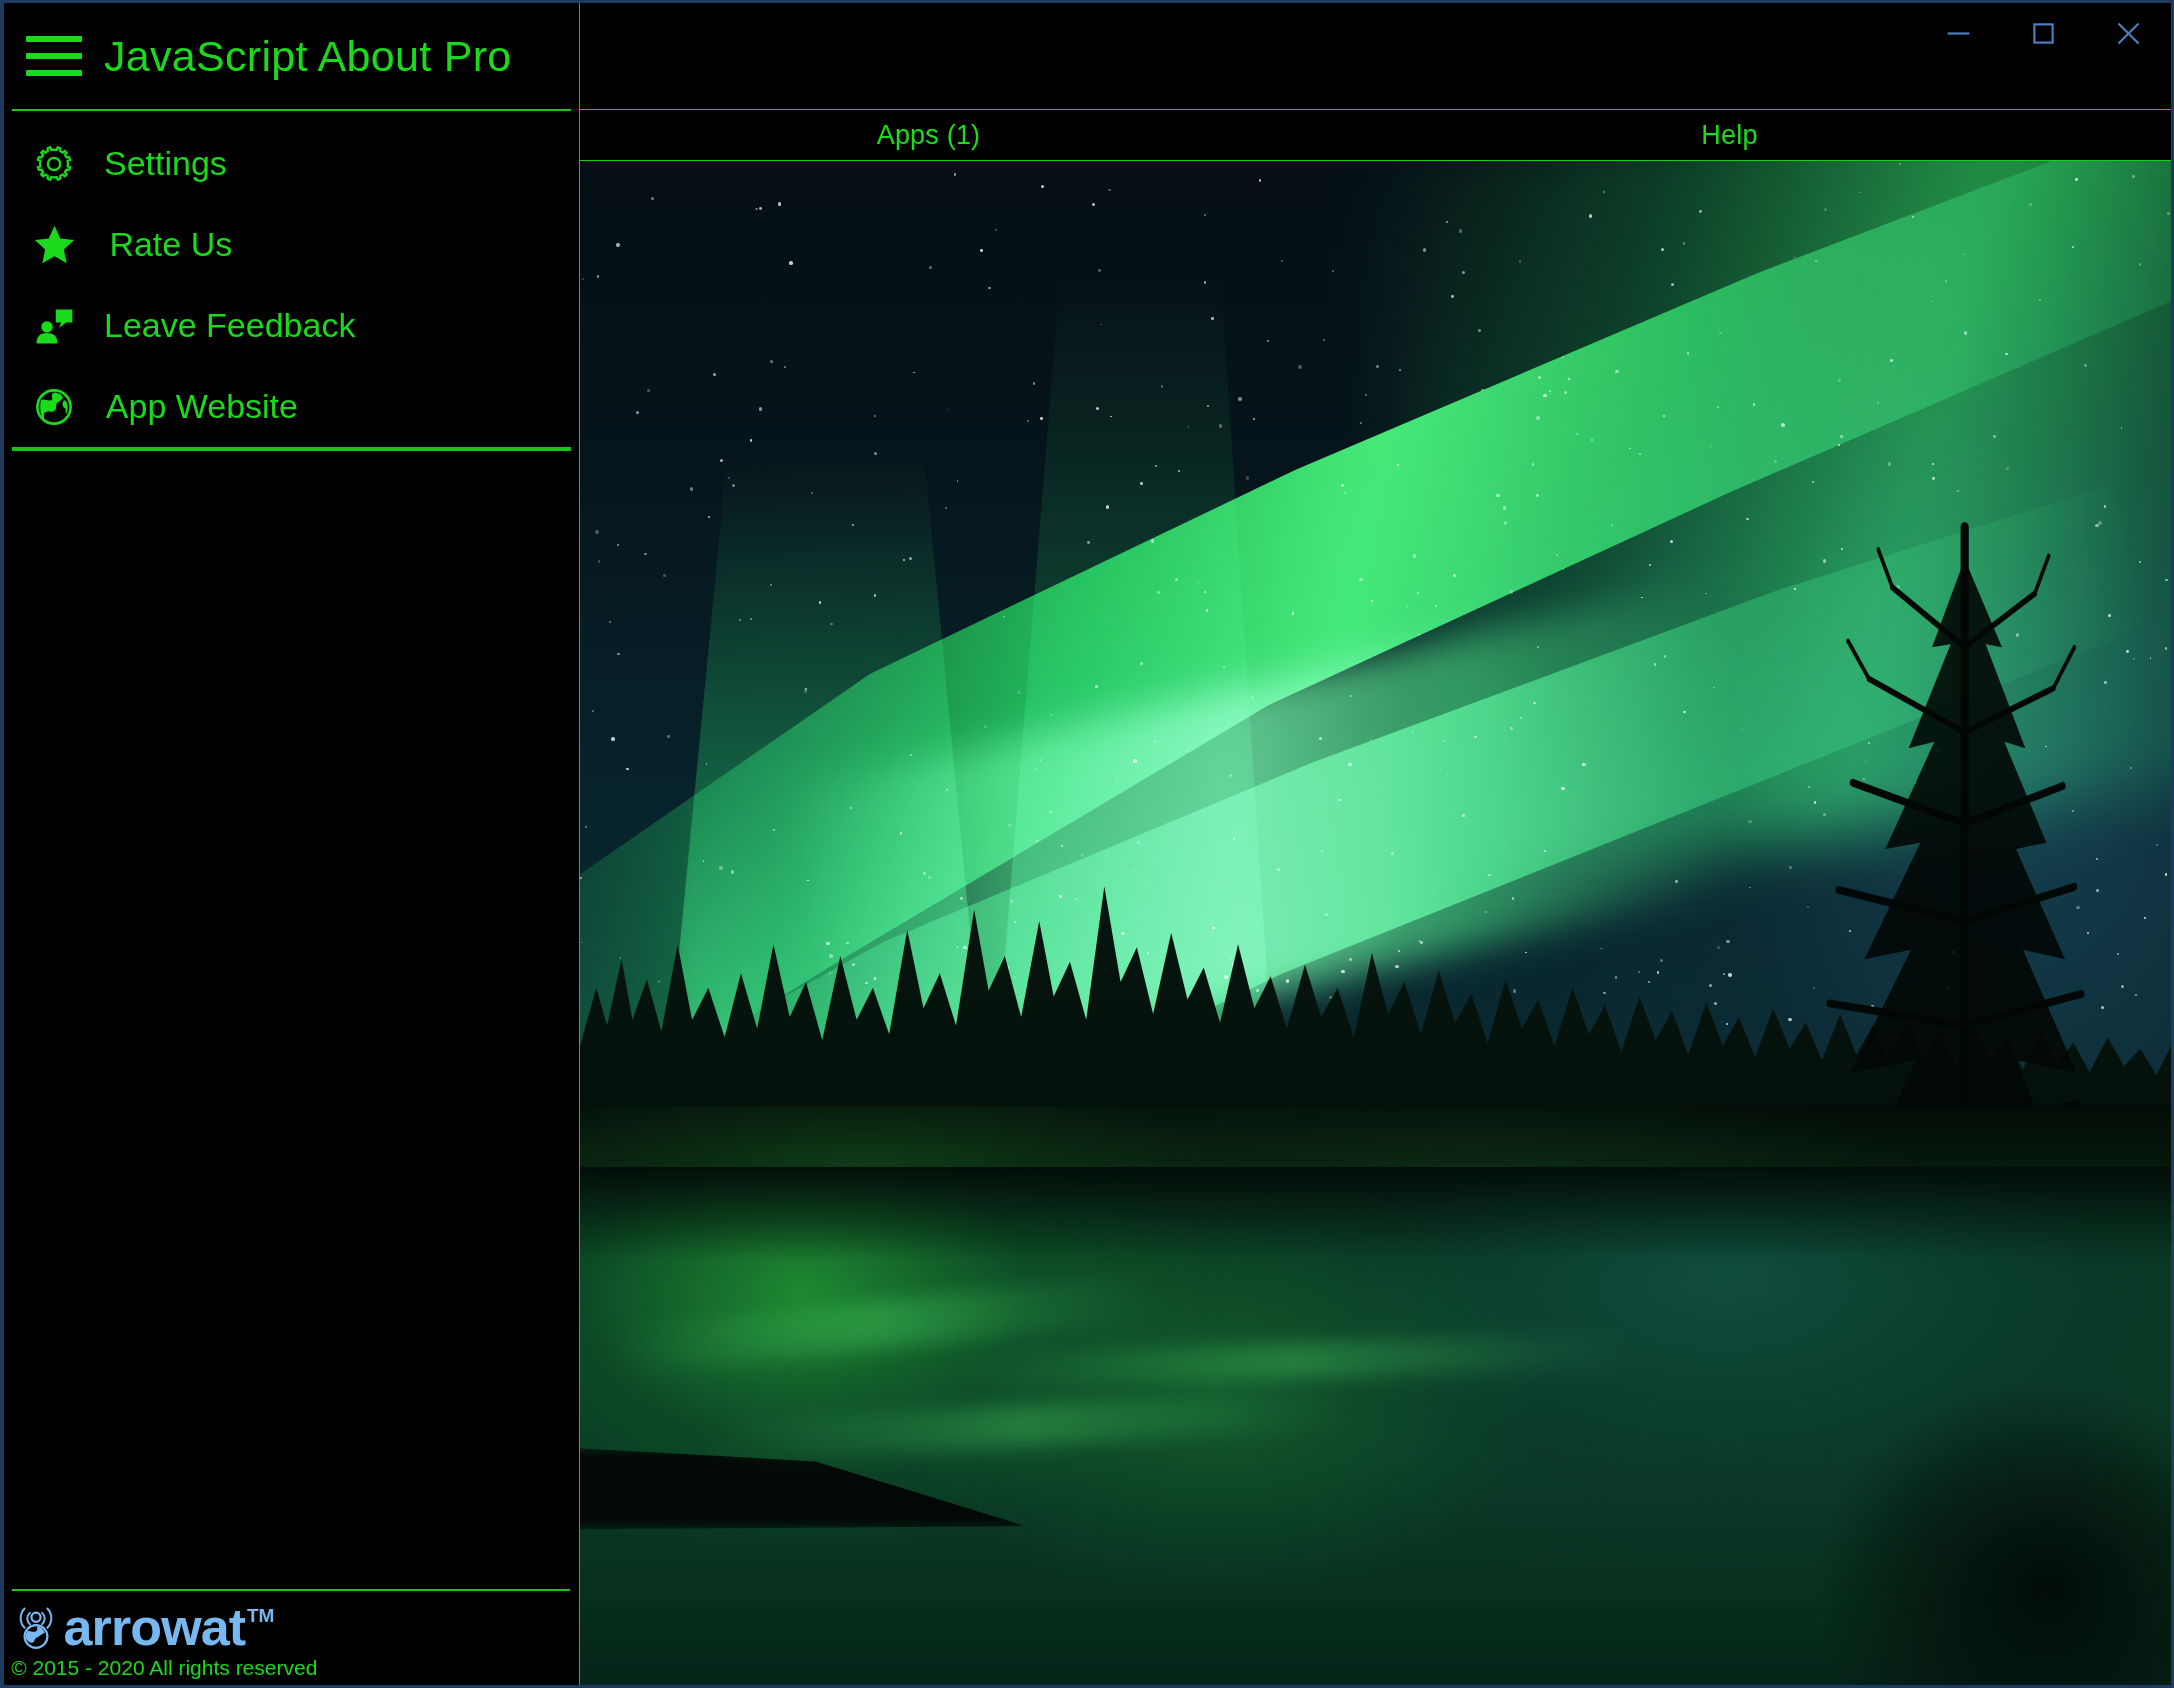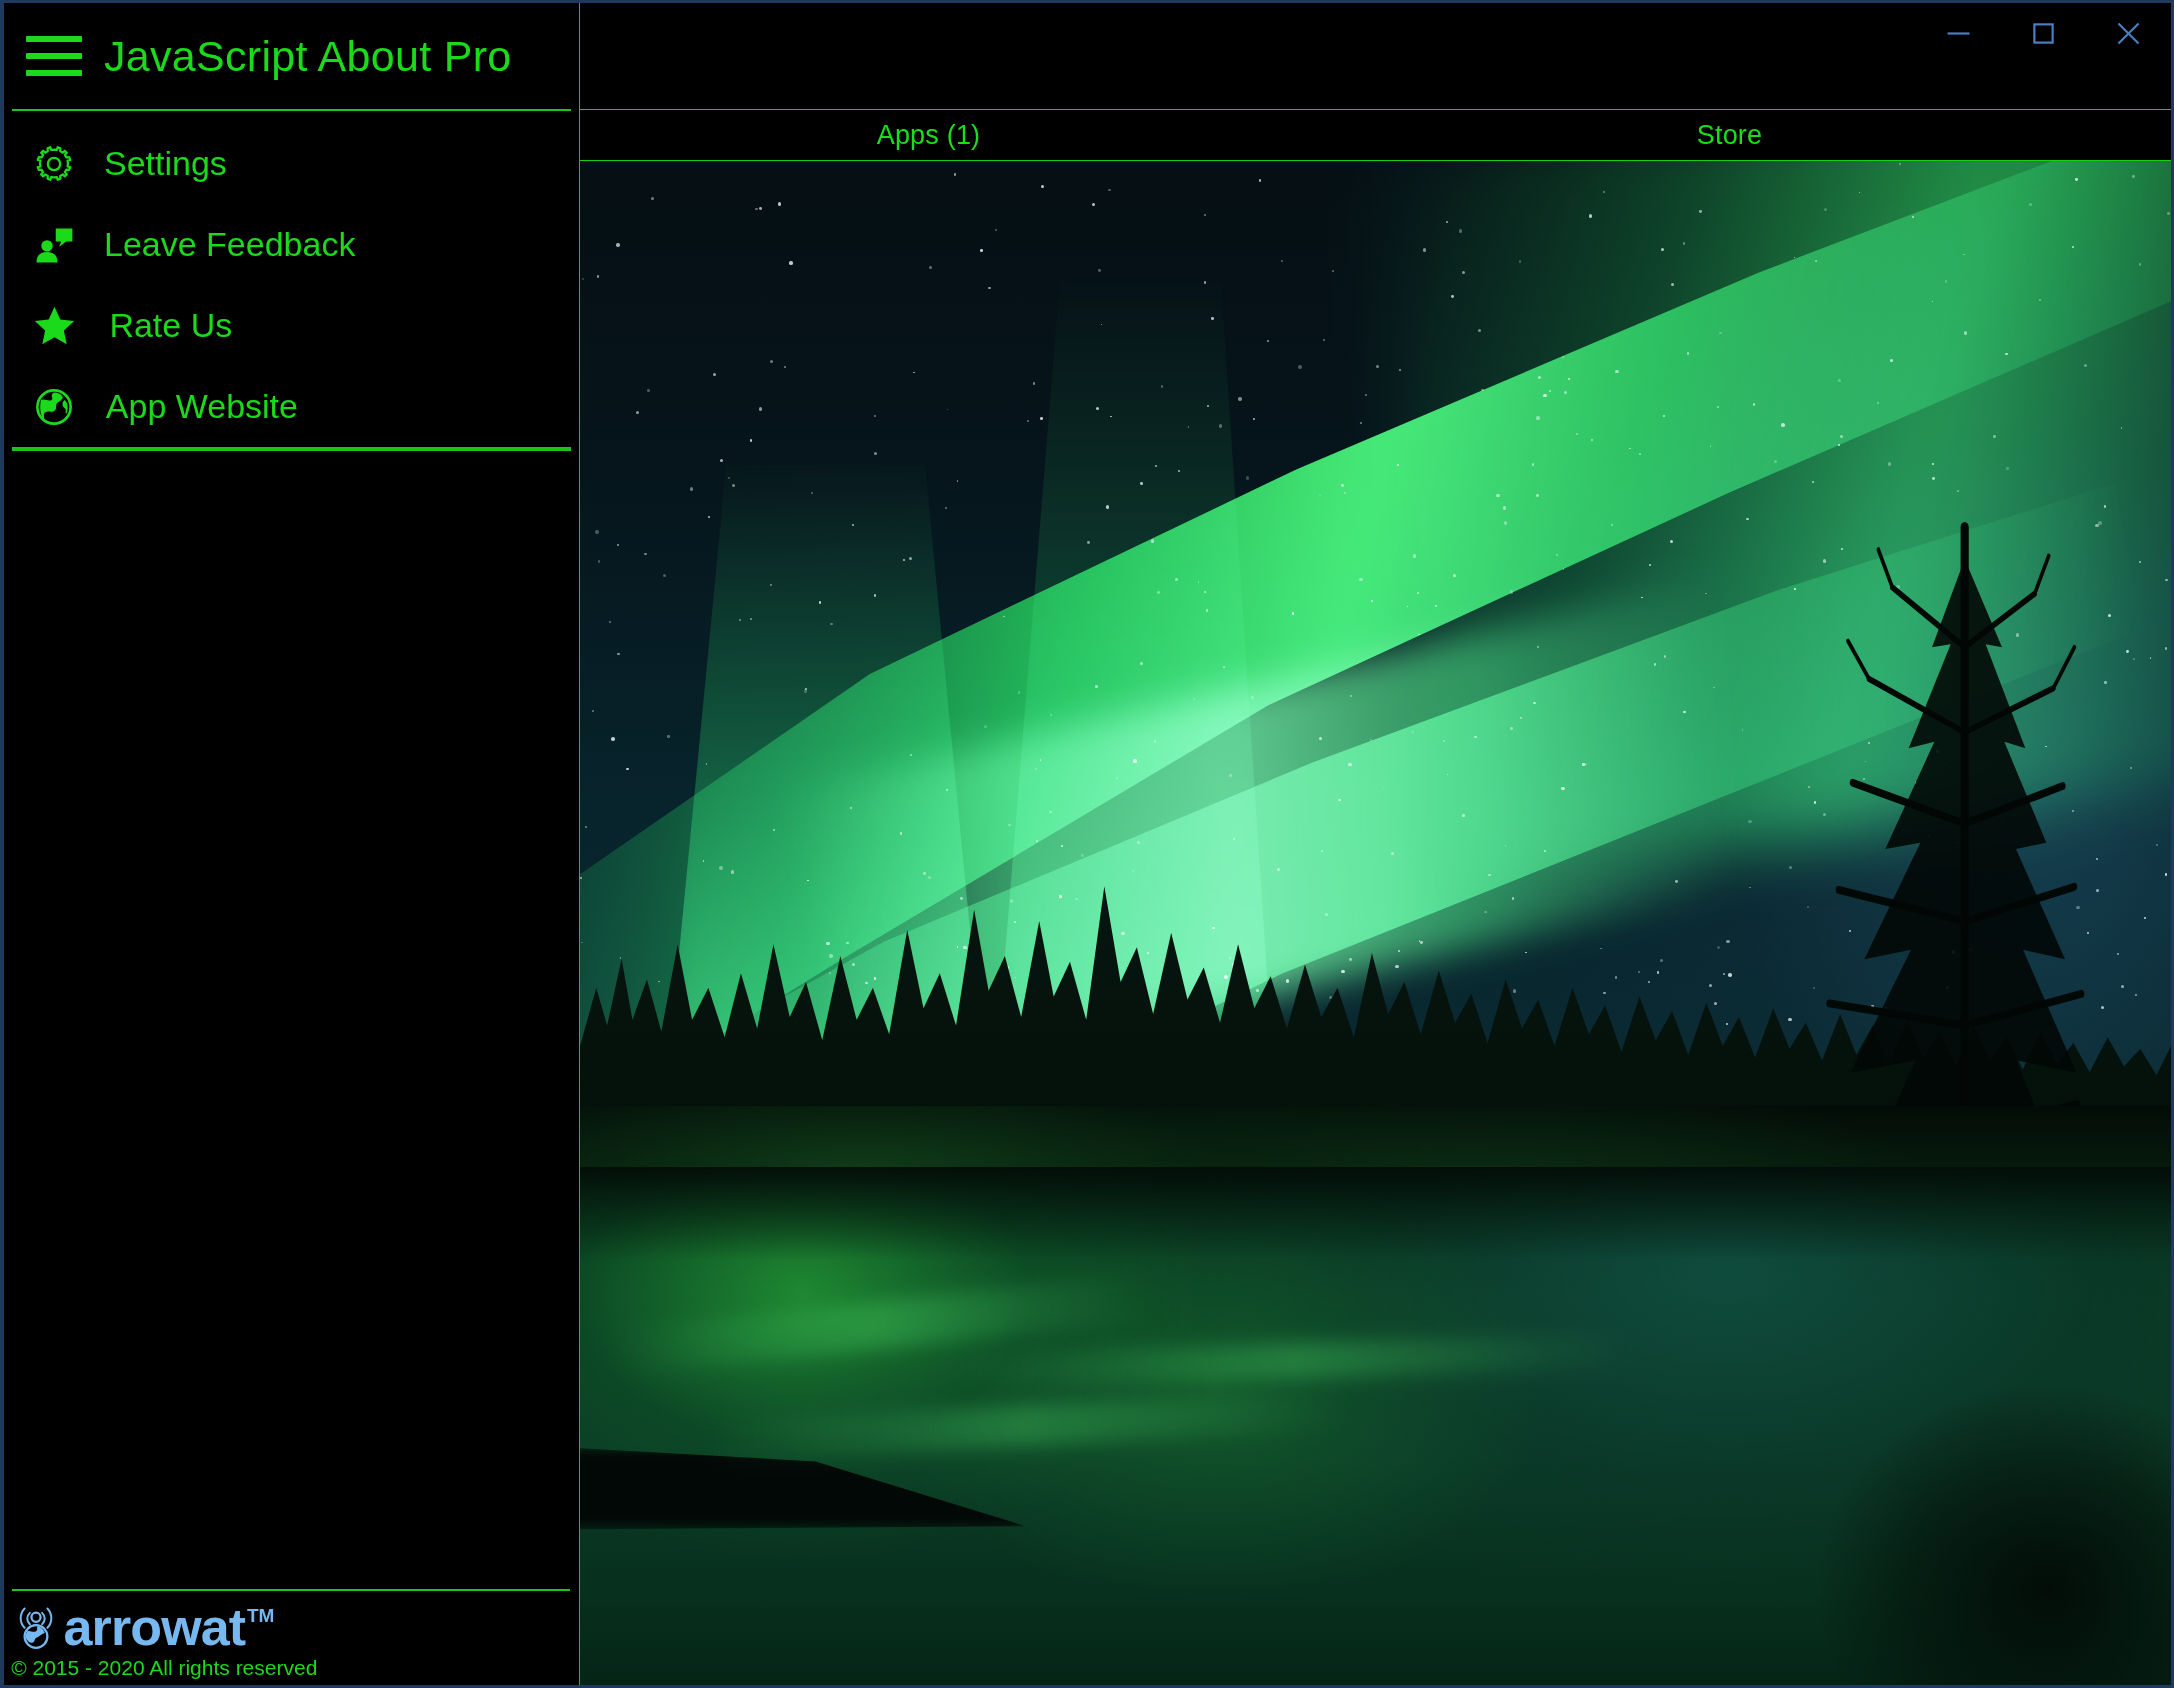--- a/index.html
+++ b/index.html
@@ -834,21 +834,21 @@
         <div class="right-brush"></div>
       </div>
     </div>
   </div>
 
   <div id="tab-bar">
     <div class="tab" id="tab-apps">
       <span>Apps (1)</span>
     </div>
     <div class="tab" id="tab-help">
-      <span>Store</span>
+      <span>Help</span>
     </div>
   </div>
 
   <div id="window-controls">
     <div class="winbtn">
       <svg width="31" height="31" viewBox="0 0 34 34">
         <line x1="5" y1="17" x2="29" y2="17" stroke="#4a7fc1" stroke-width="2.4"></line>
       </svg>
     </div>
     <div class="winbtn">
@@ -890,38 +890,38 @@
               -3.3,0.45 -3.3,-0.45 -0.9,3.1 -3.1,-1.25 0.25,-3.2 -3,-1.75 -2.3,2.25 -2.3,-2.3
               2.25,-2.3 -1.75,-3 -3.2,0.25 -1.25,-3.1 3.1,-0.9 -0.45,-3.3 0.45,-3.3 -3.1,-0.9
               1.25,-3.1 3.2,0.25 1.75,-3 -2.25,-2.3 2.3,-2.3 2.3,2.25 3,-1.75 -0.25,-3.2
               3.1,-1.25 0.9,3.1 Z"></path>
             <circle cx="24" cy="24" r="7" fill="none" stroke="#1bd91b" stroke-width="2.6"></circle>
           </svg>
         </span>
         <span class="mi-label">Settings</span>
       </div>
 
+      <div class="menu-item" id="menu-item-rate-us">
+        <span class="mi-icon">
+          <svg width="45" height="45" viewBox="0 0 48 48">
+            <path fill="#1bd91b" d="M24,4 L30.2,17.6 L45,19.3 L34,29.4 L37,44 L24,36.6 L11,44 L14,29.4 L3,19.3 L17.8,17.6 Z"></path>
+          </svg>
+        </span>
+        <span class="mi-label">Rate Us</span>
+      </div>
+
       <div class="menu-item" id="menu-item-leave-feedback">
         <span class="mi-icon">
           <svg width="42" height="42" viewBox="0 0 48 48">
             <circle cx="16" cy="25" r="6.5" fill="#1bd91b"></circle>
             <path fill="#1bd91b" d="M4,44 C4,35 9,32 16,32 C23,32 28,35 28,44 Z"></path>
             <path fill="#1bd91b" d="M26,5 L45,5 L45,20 L38,20 L30,26 L32,20 L26,20 Z"></path>
           </svg>
         </span>
         <span class="mi-label">Leave Feedback</span>
-      </div>
-
-      <div class="menu-item" id="menu-item-rate-us">
-        <span class="mi-icon">
-          <svg width="45" height="45" viewBox="0 0 48 48">
-            <path fill="#1bd91b" d="M24,4 L30.2,17.6 L45,19.3 L34,29.4 L37,44 L24,36.6 L11,44 L14,29.4 L3,19.3 L17.8,17.6 Z"></path>
-          </svg>
-        </span>
-        <span class="mi-label">Rate Us</span>
       </div>
 
 
       <div class="menu-item" id="menu-item-app-website">
         <span class="mi-icon">
           <svg width="42" height="42" viewBox="0 0 48 48">
             <circle cx="24" cy="24" r="19" fill="none" stroke="#1bd91b" stroke-width="3"></circle>
             <path fill="#1bd91b" d="M9,16 C14,14 18,18 21,16 C24,14 20,12 22,9 C24,6 30,8 33,11
               C36,14 31,17 28,19 C25,21 28,25 25,28 C22,31 17,28 14,30 C11,32 14,36 12,38
               C9,34 7,26 9,16 Z"></path>

